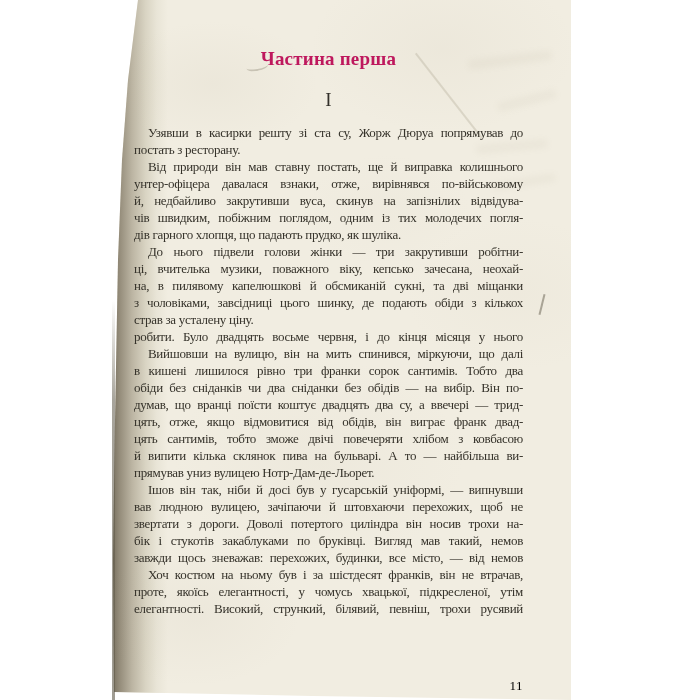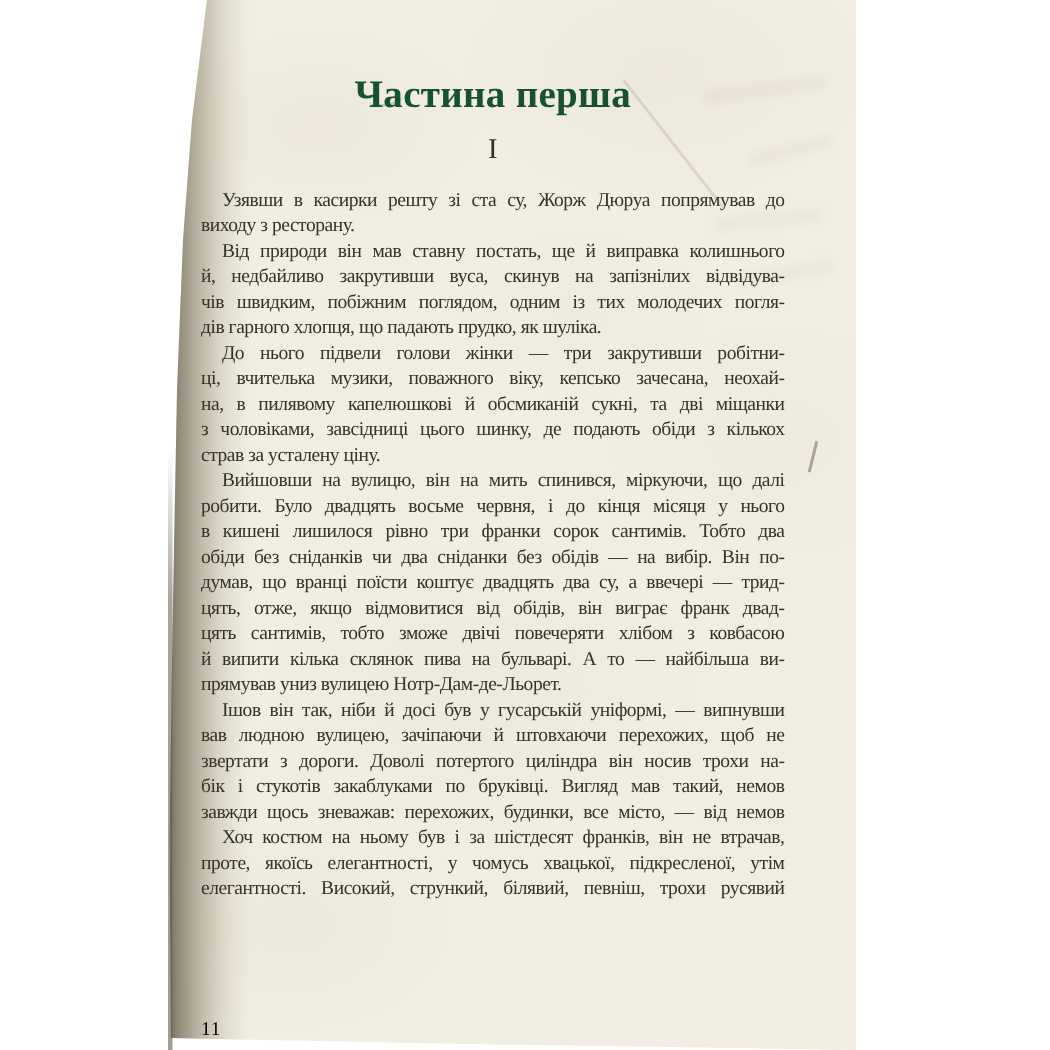--- a/index.html
+++ b/index.html
@@ -54,21 +54,21 @@
     border-radius: 50%; transform: rotate(-10deg);
   }
   .ghost { position: absolute; background: #9a9178; opacity: .07; filter: blur(3px); border-radius: 4px; }
   .ghost.g1 { left: 468px; top: 55px;  width: 84px; height: 10px; transform: rotate(-7deg); }
   .ghost.g2 { left: 497px; top: 96px;  width: 60px; height: 9px;  transform: rotate(-14deg); }
   .ghost.g3 { left: 476px; top: 142px; width: 72px; height: 9px;  transform: rotate(-5deg); }
   .ghost.g4 { left: 492px; top: 178px; width: 64px; height: 8px;  transform: rotate(-9deg); }
   
   .part-heading {
     position: absolute; left: 134px; top: 48px; width: 389px; margin: 0;
-    font-size: 26px; font-weight: bold; color: #14532d;
+    font-size: 19px; font-weight: bold; color: #be185d;
     text-align: center; letter-spacing: .2px;
   }
   .chapter-heading {
     position: absolute; left: 134px; top: 89px; width: 389px;
     font-size: 19px; color: #33302a; text-align: center;
   }
   .body-text {
     position: absolute; left: 134px; top: 124px; width: 389px;
     font-size: 13px; line-height: 17px; color: #35322a;
     letter-spacing: -0.3px;
@@ -76,21 +76,21 @@
   .paragraph { margin: 0; }
   .line {
     height: 17px; line-height: 17px;
     text-align: justify; text-align-last: justify;
     white-space: normal; overflow: visible;
   }
   .line.pstart { text-indent: 14px; }
   .line.pend { text-align-last: left; }
   .page-number {
     position: absolute; left: 134px; top: 678px; width: 389px;
-    font-size: 13px; color: #000000; text-align: left; letter-spacing: .5px;
+    font-size: 13px; color: #000000; text-align: right; letter-spacing: .5px;
   }
 </style>
 </head>
 <body>
 
 <div class="stage">
 
   <div class="page-wrap">
     <div class="gutter-shade"></div>
     <div class="page-texture"></div>
@@ -106,38 +106,39 @@
   <div class="ghost g3"></div>
   <div class="ghost g4"></div>
 
   <h1 class="part-heading">Частина перша</h1>
 
   <div class="chapter-heading">I</div>
 
   <div class="body-text">
       <div class="paragraph">
         <div class="line pstart">Узявши в касирки решту зі ста су, Жорж Дюруа попрямував до</div>
-        <div class="line pend">виходу з ресторану.</div>
+        <div class="line pend">постать з ресторану.</div>
       </div>
       <div class="paragraph">
         <div class="line pstart">Від природи він мав ставну постать, ще й виправка колишнього</div>
+        <div class="line">унтер-офіцера давалася взнаки, отже, вирівнявся по-військовому</div>
         <div class="line">й, недбайливо закрутивши вуса, скинув на запізнілих відвідува-</div>
         <div class="line">чів швидким, побіжним поглядом, одним із тих молодечих погля-</div>
         <div class="line pend">дів гарного хлопця, що падають прудко, як шуліка.</div>
       </div>
       <div class="paragraph">
         <div class="line pstart">До нього підвели голови жінки — три закрутивши робітни-</div>
         <div class="line">ці, вчителька музики, поважного віку, кепсько зачесана, неохай-</div>
         <div class="line">на, в пилявому капелюшкові й обсмиканій сукні, та дві міщанки</div>
         <div class="line">з чоловіками, завсідниці цього шинку, де подають обіди з кількох</div>
         <div class="line pend">страв за усталену ціну.</div>
       </div>
       <div class="paragraph">
+        <div class="line">робити. Було двадцять восьме червня, і до кінця місяця у нього</div>
         <div class="line pstart">Вийшовши на вулицю, він на мить спинився, міркуючи, що далі</div>
-        <div class="line">робити. Було двадцять восьме червня, і до кінця місяця у нього</div>
         <div class="line">в кишені лишилося рівно три франки сорок сантимів. Тобто два</div>
         <div class="line">обіди без сніданків чи два сніданки без обідів — на вибір. Він по-</div>
         <div class="line">думав, що вранці поїсти коштує двадцять два су, а ввечері — трид-</div>
         <div class="line">цять, отже, якщо відмовитися від обідів, він виграє франк двад-</div>
         <div class="line">цять сантимів, тобто зможе двічі повечеряти хлібом з ковбасою</div>
         <div class="line">й випити кілька склянок пива на бульварі. А то — найбільша ви-</div>
         <div class="line pend">прямував униз вулицею Нотр-Дам-де-Льорет.</div>
       </div>
       <div class="paragraph">
         <div class="line pstart">Ішов він так, ніби й досі був у гусарській уніформі, — випнувши</div>

